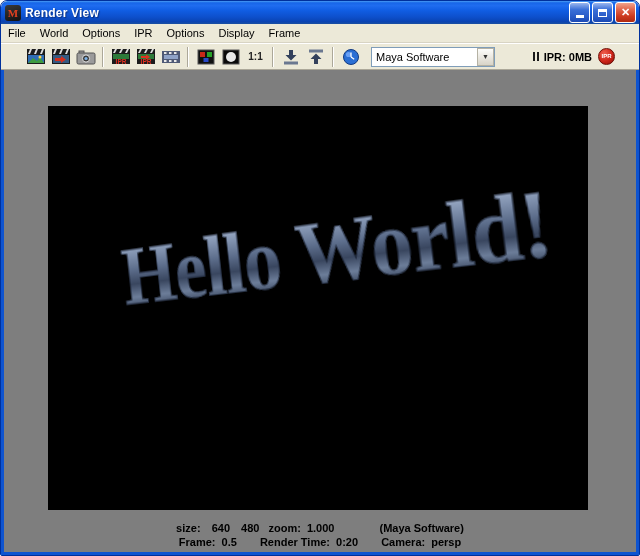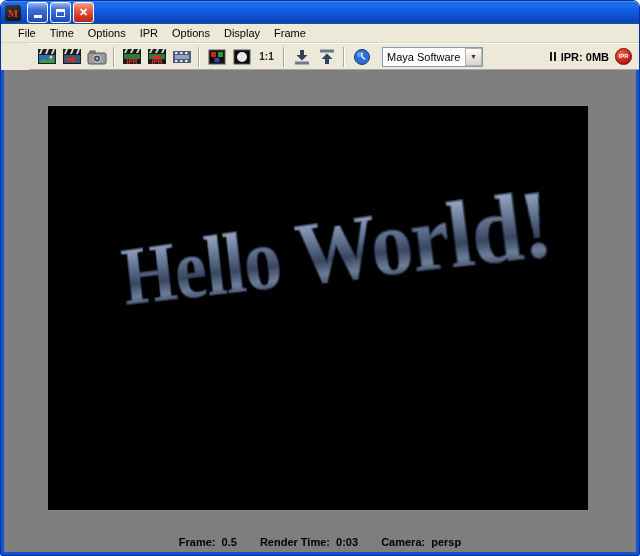--- a/index.html
+++ b/index.html
@@ -48,48 +48,47 @@
   .tb-btn.close { background: linear-gradient(180deg,#f2a38c 0%, #e1654a 35%, #cc3a1f 70%, #b02a10 100%); }
   .min-glyph { width:8px; height:3px; background:#fff; margin-top:8px; }
   .max-glyph { width:9px; height:8px; border:1px solid #fff; border-top:3px solid #fff; }
   .x-glyph { font-size:11px; line-height:11px; }
 
   
   .menubar {
     height: 19px; flex: 0 0 19px;
     display: flex; align-items: center;
     background:#ece9d8;
-    padding-left: 10px;
+    padding-left: 0;
     border-bottom: 1px solid #d8d4c4;
     font-size: 11px; color:#000;
   }
   .menu-item { padding: 2px 7px; cursor: default; }
 
   
   .toolbar {
     height: 27px; flex: 0 0 27px;
     display: flex; align-items: center;
     background:#ece9d8;
     border-top: 1px solid #fff;
     border-bottom: 1px solid #aca899;
-    padding: 0 5px;
-    margin-left: 28px;
+    padding: 0 22px;
   }
   .ticon {
     width: 25px; height: 23px;
     display:flex; align-items:center; justify-content:center;
     border: 1px solid transparent; border-radius:2px;
   }
   .one-one { font: bold 10px "Liberation Sans", sans-serif; color:#222; }
   .sep { width: 2px; height: 20px; margin: 0 4px;
     border-left: 1px solid #aca899; border-right: 1px solid #fff; }
 
   .combo {
     margin-left: 8px;
-    width: 101px; height: 20px;
+    width: 124px; height: 20px;
     background:#fff; border: 1px solid #7f9db9;
     display:flex; align-items:center;
     font-size: 11px;
   }
   .combo-value { flex:1; padding: 0 4px; white-space:nowrap; overflow:hidden; }
   .combo-btn {
     width: 17px; height: 18px;
     background: linear-gradient(180deg,#fdfdfb,#d8d4c8);
     border: 1px solid #b5b2a4;
     display:flex; align-items:center; justify-content:center;
@@ -148,34 +147,35 @@
   .sp20 { margin-left: 20px; } .sp42 { margin-left: 42px; }
   .sp3 { margin-left: 3px; }
 </style>
 </head>
 <body>
 
 <div class="window">
 
   <div class="titlebar">
     <div class="app-icon">M</div>
+    <div class="title-text">Render View</div>
     <div class="tb-btn">
         <span class="min-glyph"></span>
       </div>
     <div class="tb-btn">
         <span class="max-glyph"></span>
       </div>
     <div class="tb-btn close">
         <span class="x-glyph">✕</span>
       </div>
   </div>
 
   <div class="menubar">
     <span class="menu-item">File</span>
-    <span class="menu-item">Time</span>
+    <span class="menu-item">World</span>
     <span class="menu-item">Options</span>
     <span class="menu-item">IPR</span>
     <span class="menu-item">Options</span>
     <span class="menu-item">Display</span>
     <span class="menu-item">Frame</span>
   </div>
 
   <div class="toolbar">
 
     <div class="ticon">
@@ -296,23 +296,31 @@
     <div class="ipr-btn">IPR</div>
   </div>
 
   <div class="viewport">
     <div class="render-canvas">
       <div class="hello">Hello World!</div>
     </div>
 
     <div class="status">
       <div class="line">
+        <span>size:</span>
+        <span class="sp8">640</span>
+        <span class="sp8">480</span>
+        <span class="sp6">zoom:</span>
+        <span class="sp3">1.000</span>
+        <span class="sp42">(Maya Software)</span>
+      </div>
+      <div class="line">
         <span>Frame:</span>
         <span class="sp3">0.5</span>
         <span class="sp20">Render Time:</span>
-        <span class="sp3">0:03</span>
+        <span class="sp3">0:20</span>
         <span class="sp20">Camera:</span>
         <span class="sp3">persp</span>
       </div>
     </div>
   </div>
 
 </div>
 
 </body></html>

